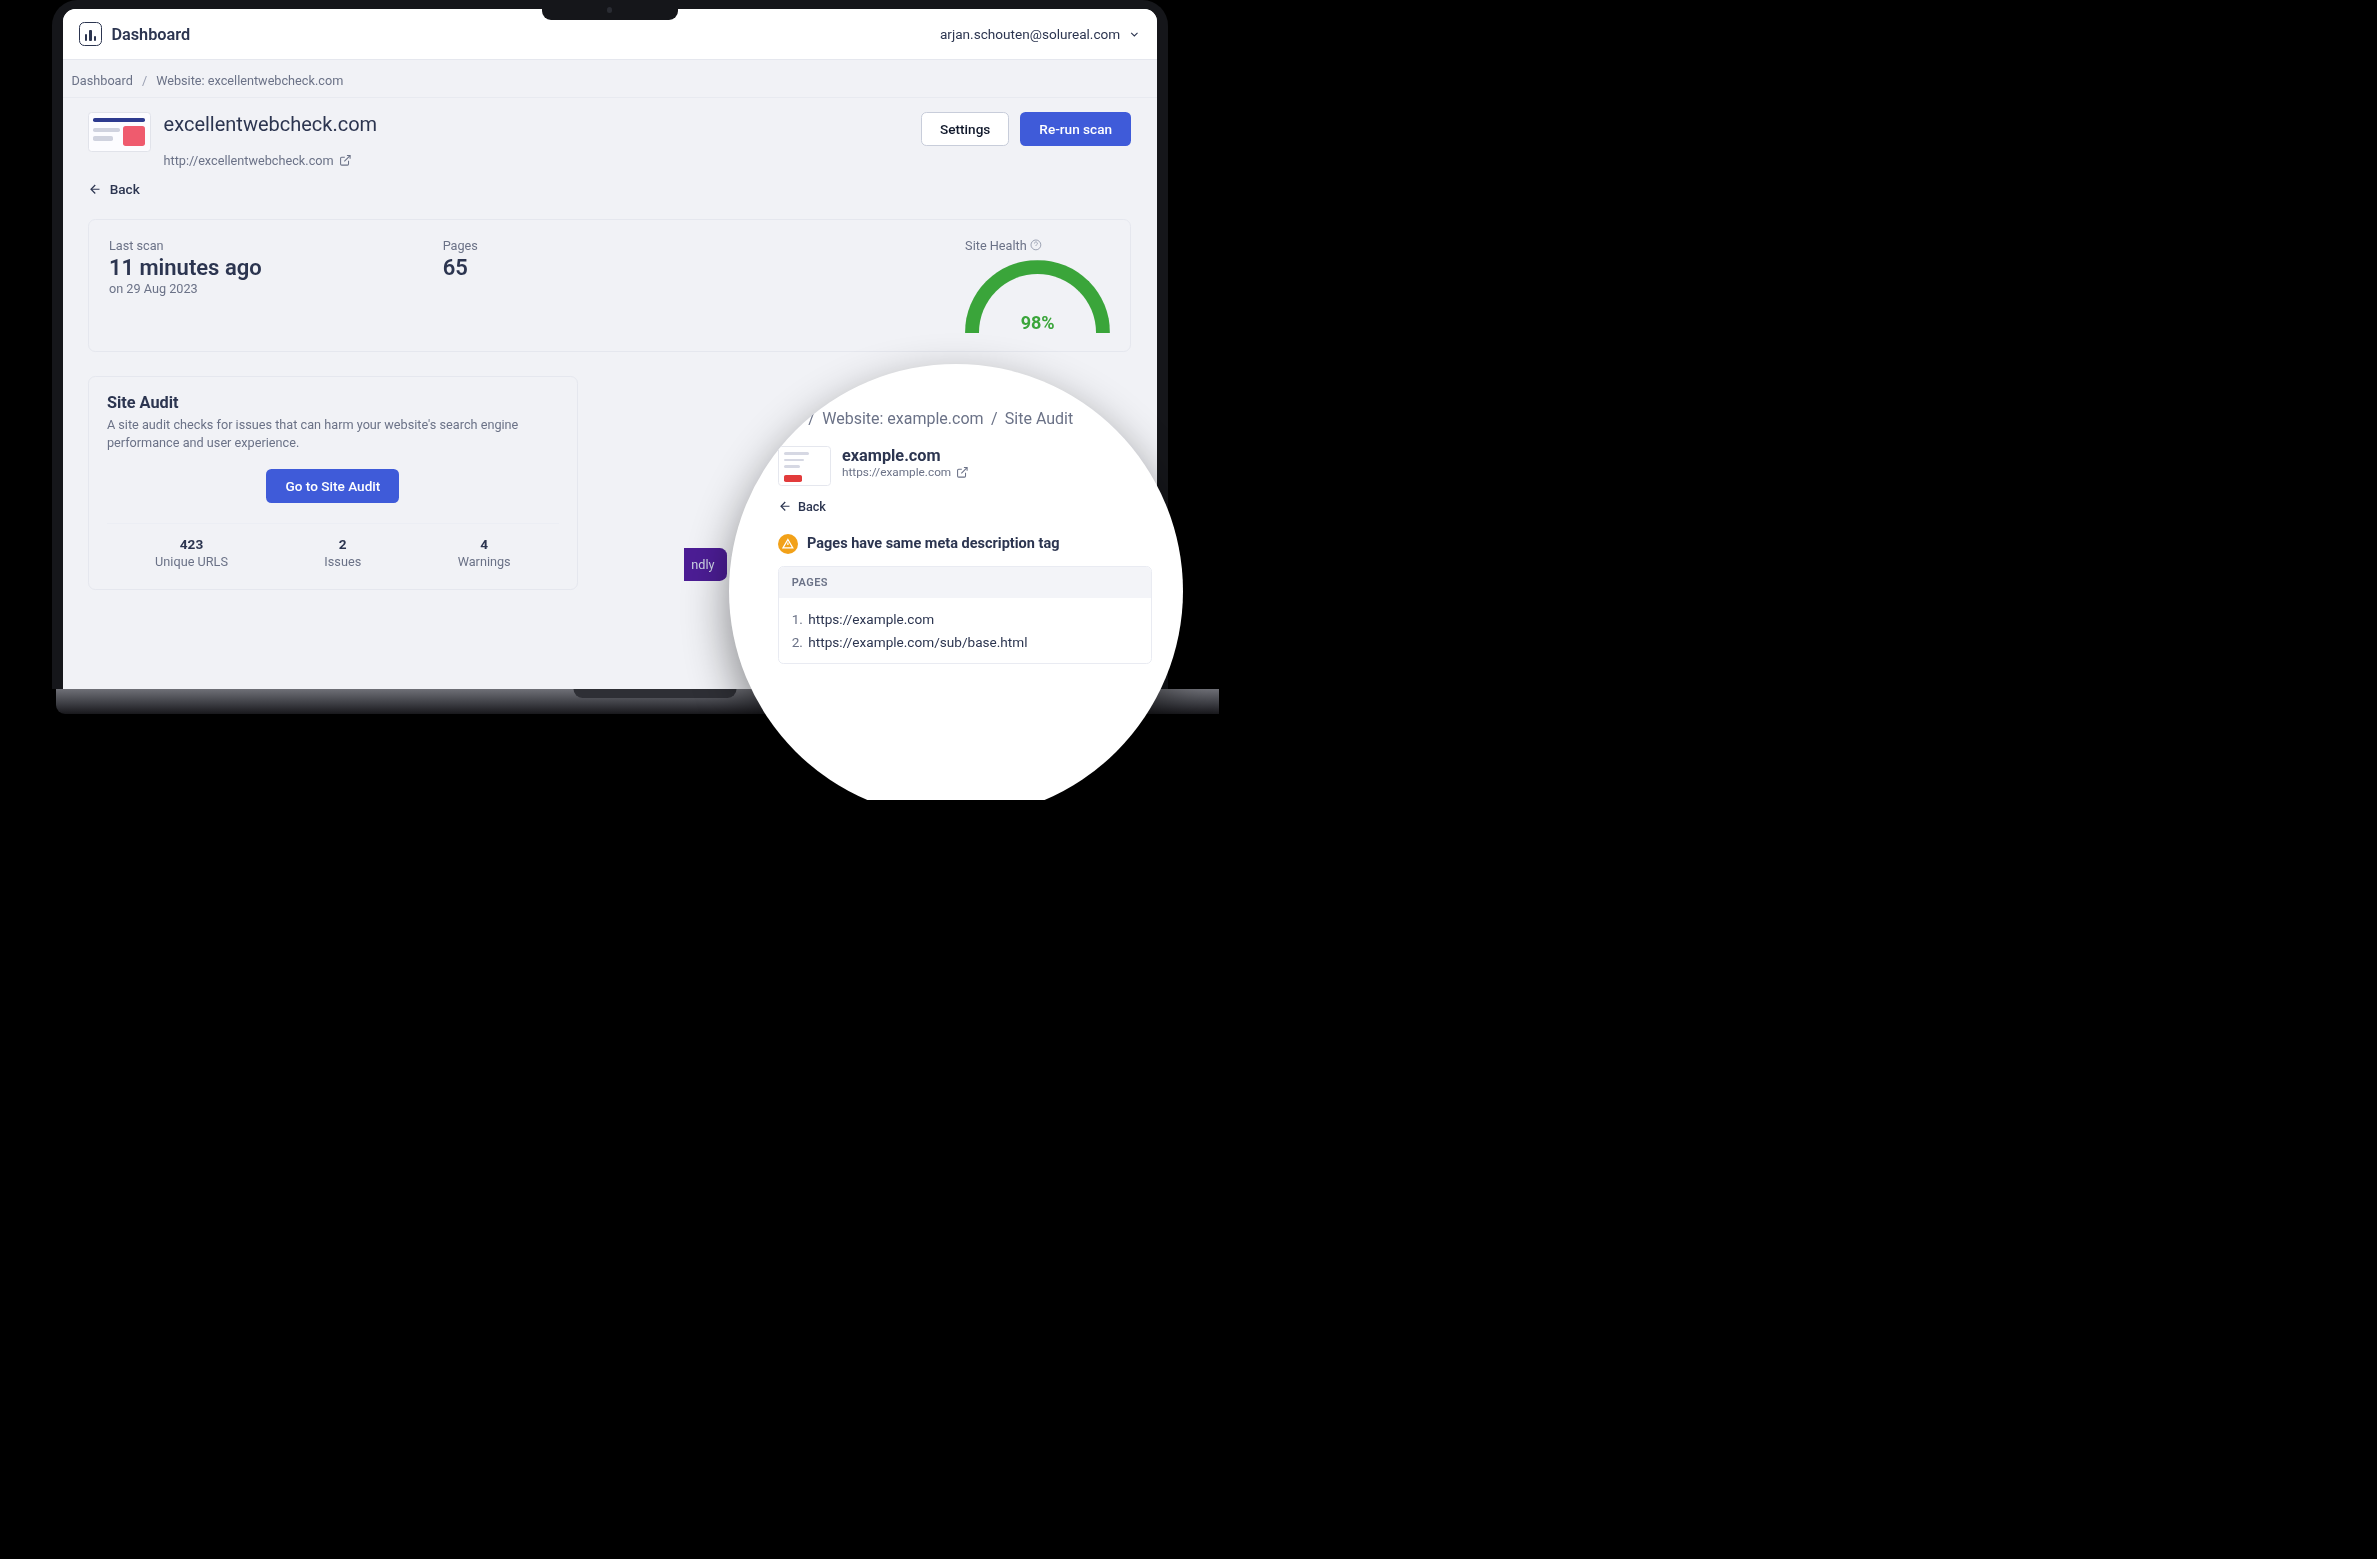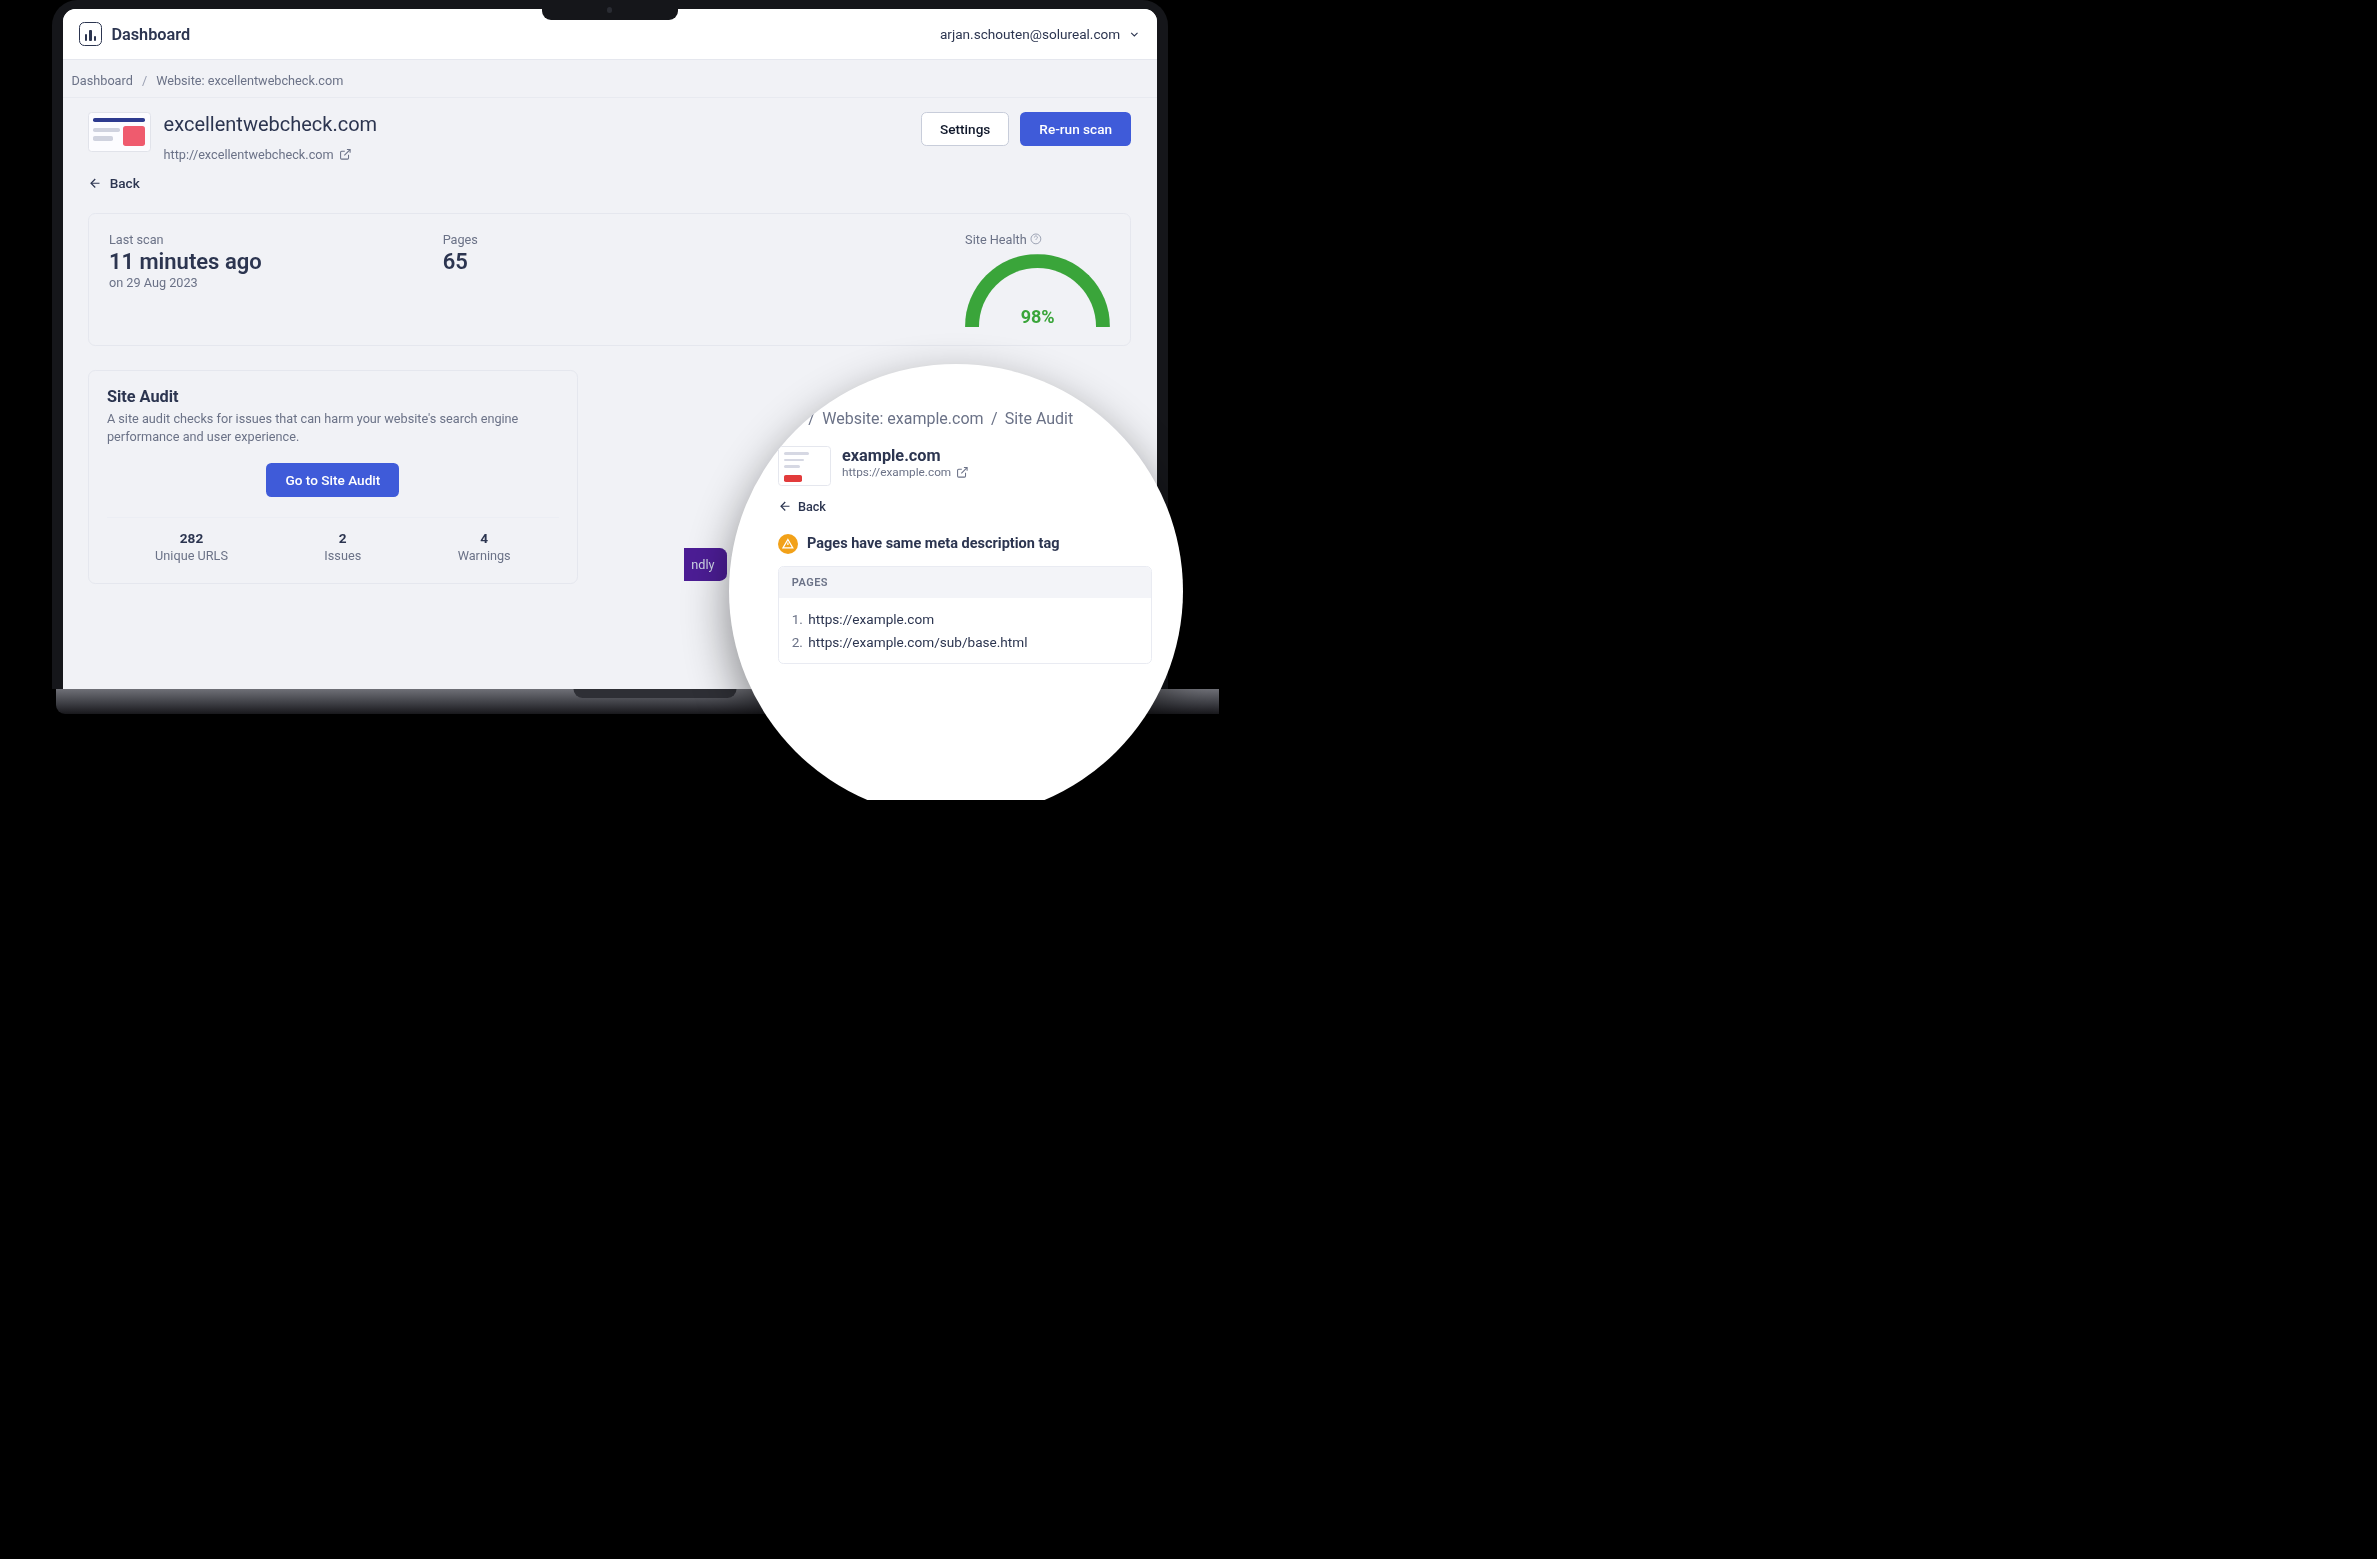--- a/index.html
+++ b/index.html
@@ -121,21 +121,21 @@
   .site-left{ display:flex; align-items:flex-start; gap:12.7px;}
   .thumb{
     width:63px; height:40px; border:0.9px solid #e1e3ea; border-radius:3.6px;
     background:#fcfcff; overflow:hidden; position:relative;
   }
   .thumb .bar{position:absolute; left:4.5px; right:4.5px; top:4.5px; height:4.5px; background:#2e3b8f; border-radius:1.8px;}
   .thumb .line1{position:absolute; left:4.5px; width:27px; top:14.5px; height:4.5px; background:#d0d3df; border-radius:1.8px;}
   .thumb .line2{position:absolute; left:4.5px; width:20px; top:23px; height:4.5px; background:#d0d3df; border-radius:1.8px;}
   .thumb .card{position:absolute; right:4.5px; top:12.7px; width:22px; height:20px; background:#ef5b6e; border-radius:2.7px;}
   .site-name{ font-size:20px; font-weight:400; color:#2c3550; }
-  .site-url{ display:flex; align-items:center; gap:5.4px; color:#6b7287; font-size:12.7px; margin-top:11px;}
+  .site-url{ display:flex; align-items:center; gap:5.4px; color:#6b7287; font-size:12.7px; margin-top:17px;}
   .ext{ width:12.7px; height:12.7px; color:#6b7287;}
 
   .actions{ display:flex; gap:11px; }
   .btn{
     height:34px; padding:0 18px; border-radius:5.4px;
     display:flex; align-items:center; justify-content:center;
     font-size:13.6px; font-weight:500; cursor:pointer;
     border:0.9px solid transparent;
   }
   .btn-secondary{ background:#fff; border-color:#c8cdda; color:#0f172a;}
@@ -368,21 +368,21 @@
           </div>
 
           <div class="audit-card">
             <div class="audit-title">Site Audit</div>
             <div class="audit-desc">A site audit checks for issues that can harm your website's search engine performance and user experience.</div>
             <div class="audit-actions">
               <div class="btn btn-primary audit-btn">Go to Site Audit</div>
             </div>
             <div class="audit-stats">
               <div class="astat">
-                <div class="num">282</div>
+                <div class="num">423</div>
                 <div class="lab">Unique URLS</div>
               </div>
               <div class="astat">
                 <div class="num">2</div>
                 <div class="lab">Issues</div>
               </div>
               <div class="astat">
                 <div class="num">4</div>
                 <div class="lab">Warnings</div>
               </div>

